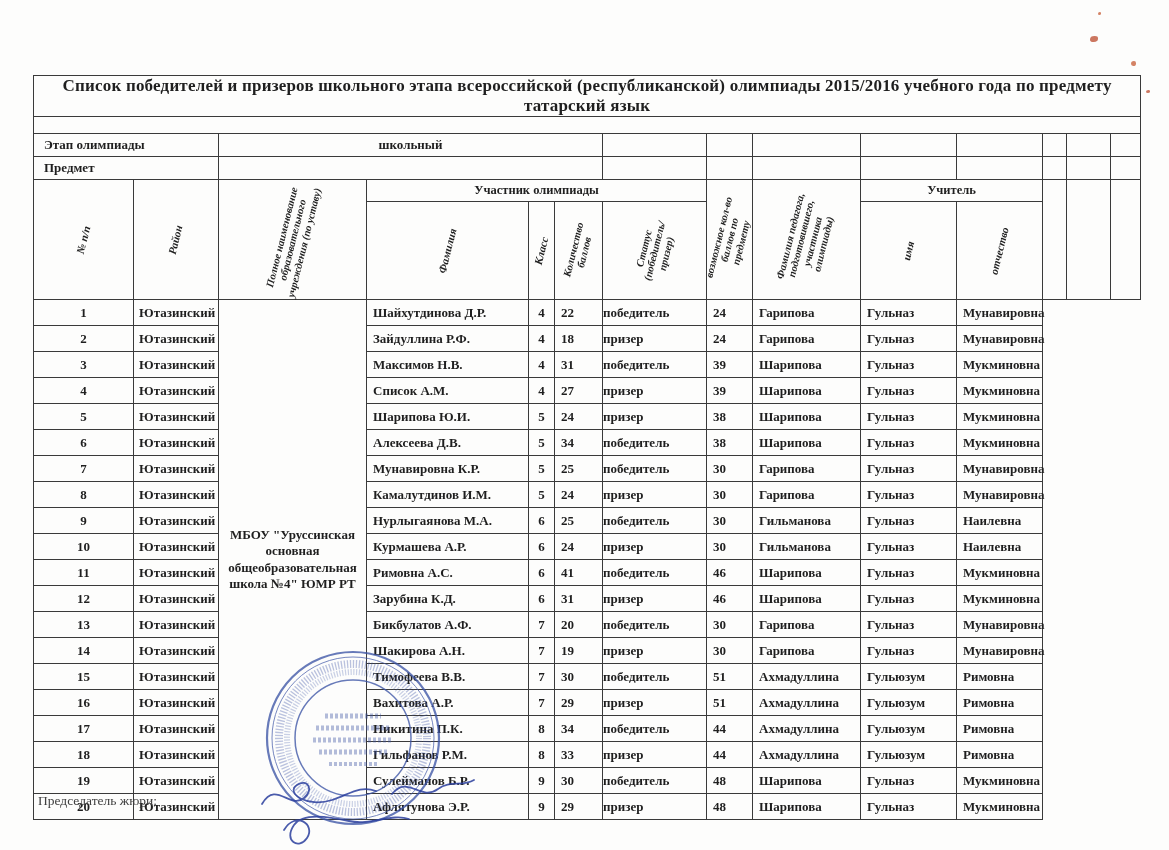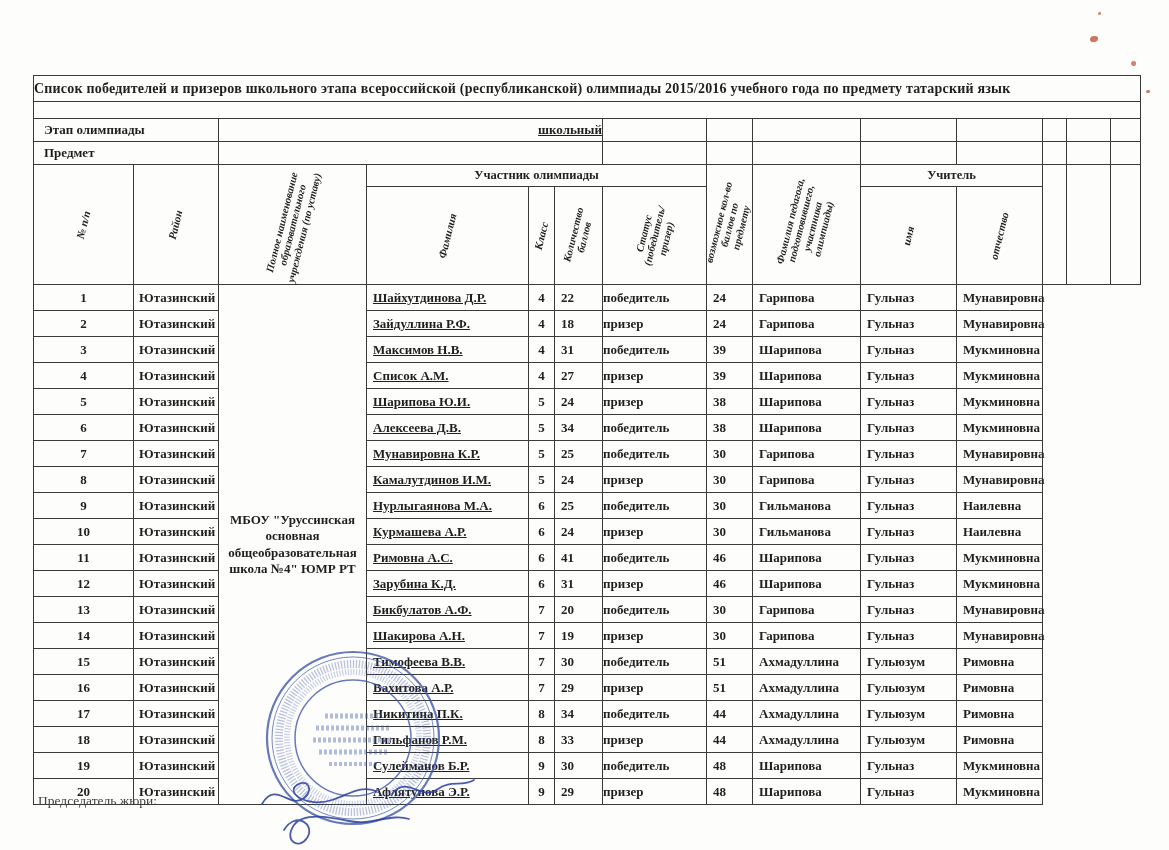--- a/index.html
+++ b/index.html
@@ -1,39 +1,39 @@
 <!DOCTYPE html>
 <html><head>
 <meta charset="utf-8">
 <style>
   html,body{margin:0;padding:0;background:#ffffff;}
   .page{position:relative;width:1169px;height:850px;background:#fdfdfc;overflow:hidden;
         font-family:"Liberation Serif", serif;color:#1f1f1f;}
   table.doc{position:absolute;left:33px;top:75px;width:1107px;border-collapse:collapse;table-layout:fixed;}
   table.doc td{border:1px solid #3a3a3a;padding:0;vertical-align:middle;font-weight:700;color:#1f1f1f;overflow:visible;}
-  .r-title td{height:25px;text-align:left;font-size:14px;letter-spacing:.2px;}
+  .r-title td{height:25px;text-align:center;font-size:17px;letter-spacing:.2px;}
   .r-spacer td{height:16px;}
   .r-meta td{height:22px;font-size:13px;}
   .meta-label{padding-left:10px !important;margin-top:40px;}
-  .meta-value{text-align:right;text-decoration:underline;}
+  .meta-value{text-align:center;}
   .gh{height:21px;text-align:center;font-size:12.5px;margin-top:41px;}
   .r-rot td{height:97px;}
   .hcell{position:relative;}
   .rot{position:absolute;left:50%;top:50%;transform:translate(-50%,-50%) rotate(-76deg);
        font-style:italic;font-weight:700;font-size:11px;line-height:1.08;text-align:center;white-space:nowrap;}
   .rot.multi{white-space:normal;}
   .w118{width:118px;font-size:10.5px;}
   .w105{width:105px;font-size:10.5px;}
   .w92{width:92px;font-size:10.5px;}
   .w88{width:88px;font-size:10.5px;}
   .w74{width:74px;font-size:10.5px;}
   .dr td{height:25px;font-size:13px;}
   .c-num{text-align:center;}
   .c-district{padding-left:5px !important;margin-left:48px;}
-  .c-name{padding-left:6px !important;text-decoration:underline;}
+  .c-name{padding-left:6px !important;}
   .c-class{text-align:center;}
   .c-score{padding-left:6px !important;}
   .c-status{font-family:Liberation Serif, serif;}
   .c-max{padding-left:6px !important;}
   .c-teacher,.c-fname,.c-patr{padding-left:6px !important;font-family:Liberation Serif, serif;}
   .c-school{text-align:center;font-size:13px;padding:2px !important;line-height:1.25;}
   .footer-label{position:absolute;left:38px;top:793px;font-family:Liberation Serif, serif;
                 font-size:13.5px;color:#404040;}
   .stamp{position:absolute;left:253px;top:638px;filter:blur(0.5px);}
   .signature{position:absolute;left:252px;top:768px;}

